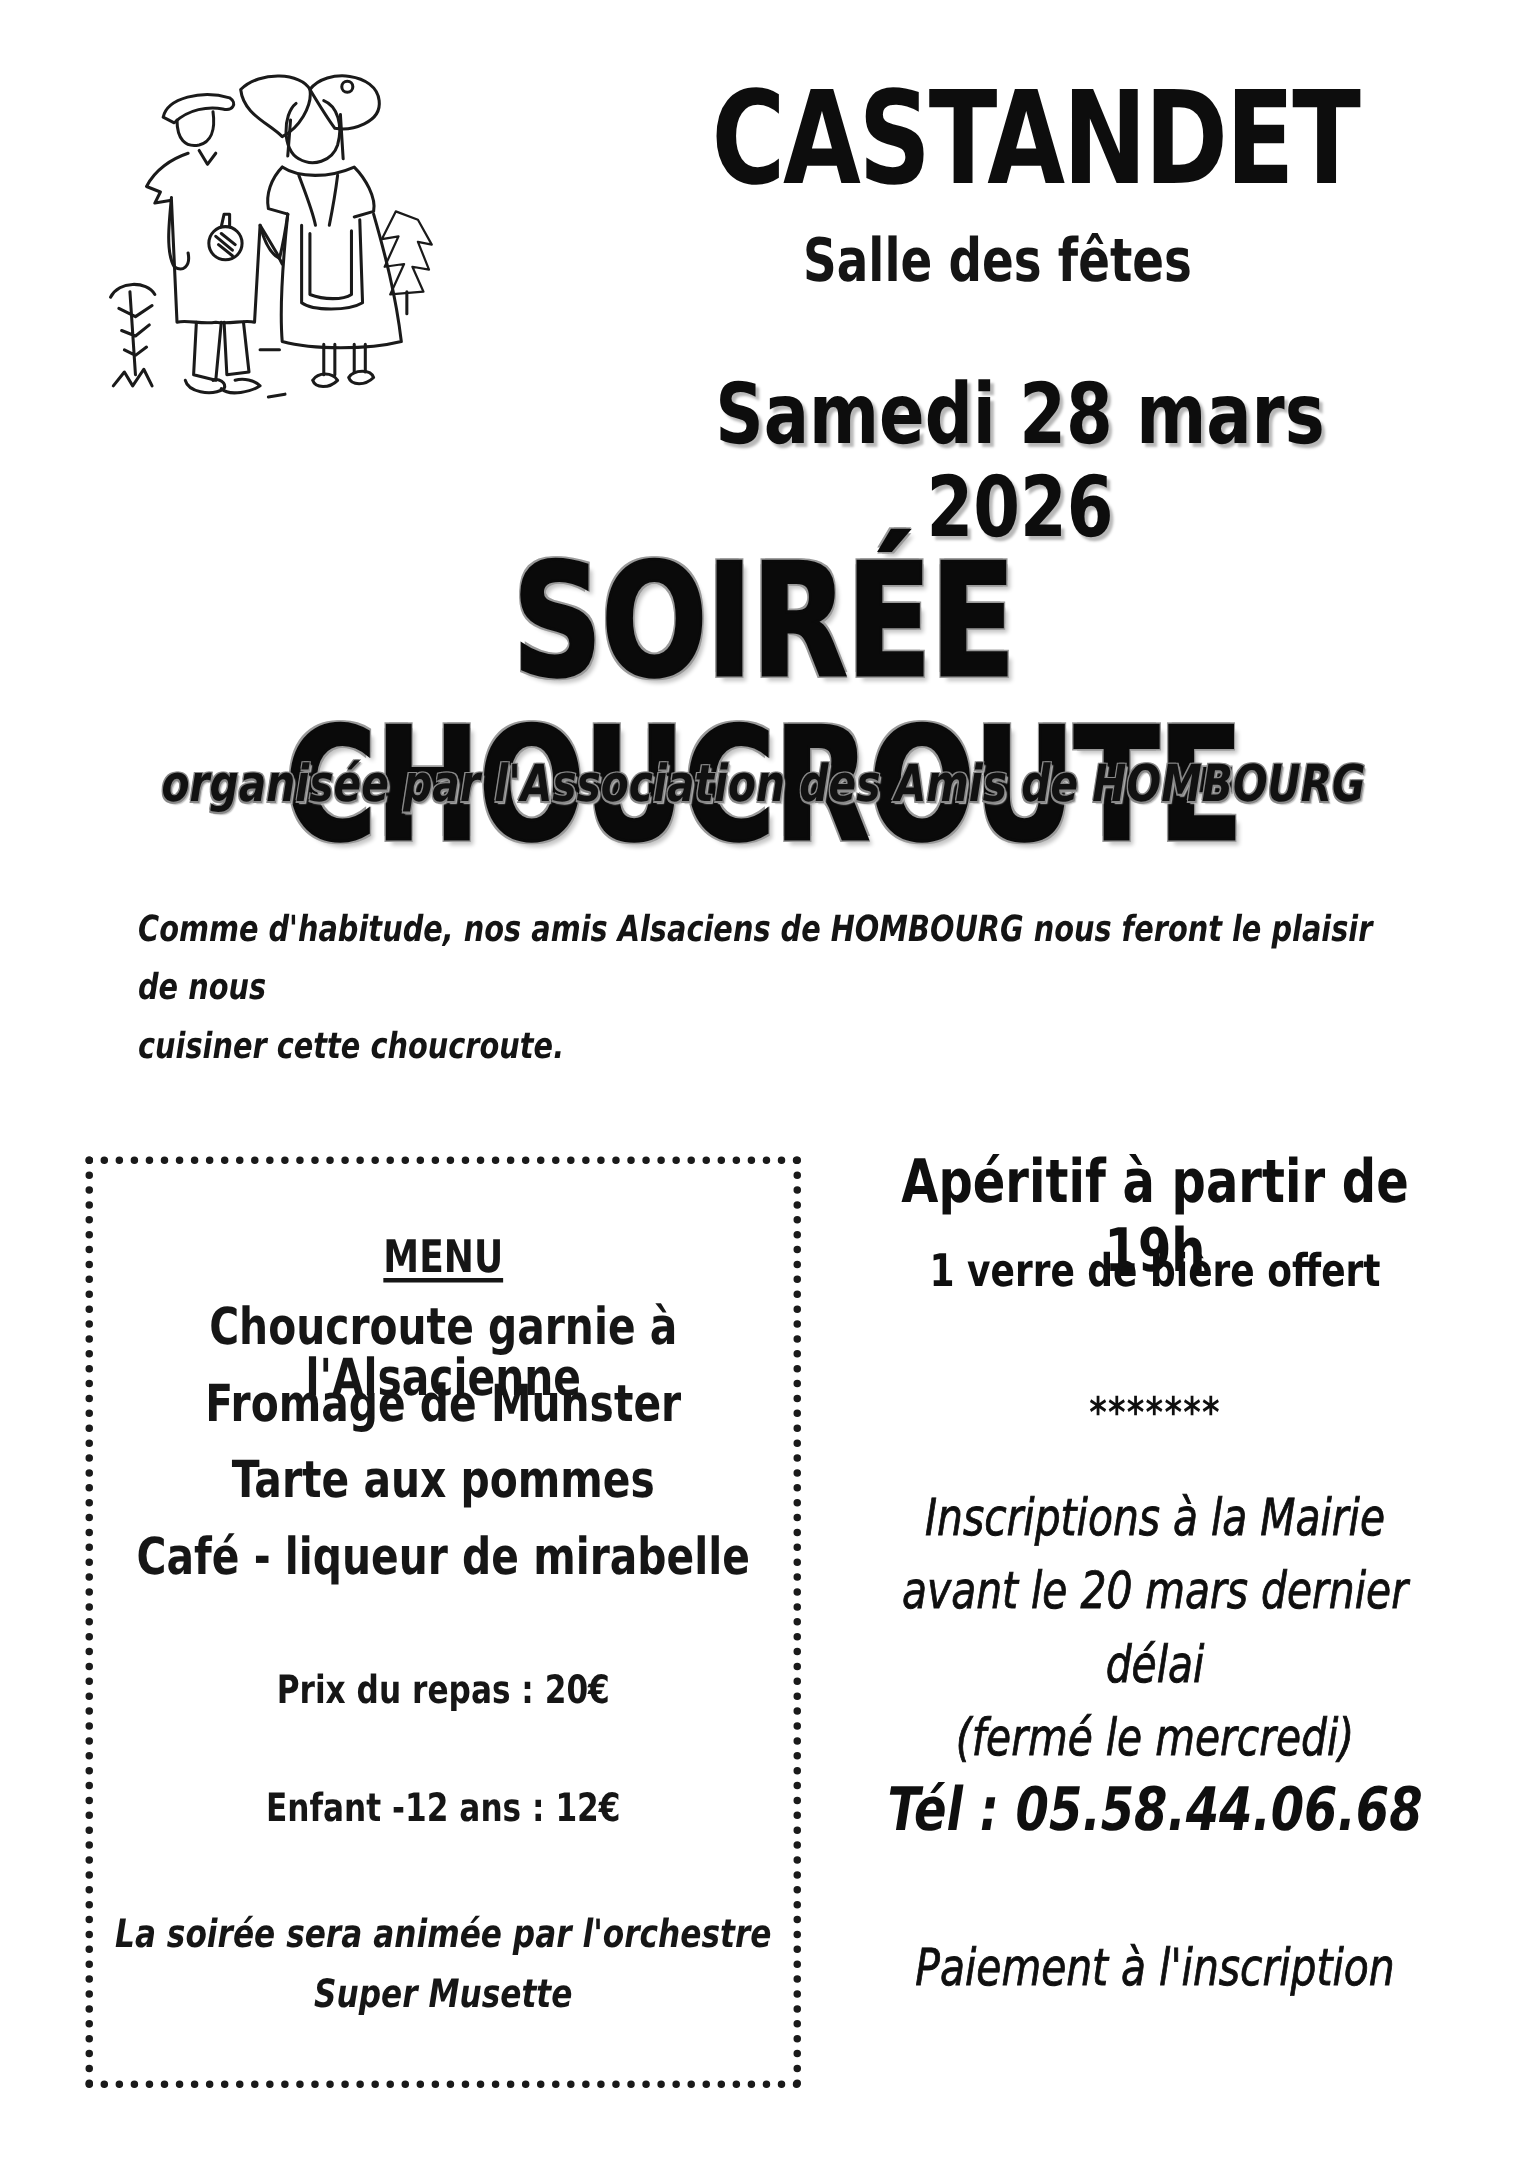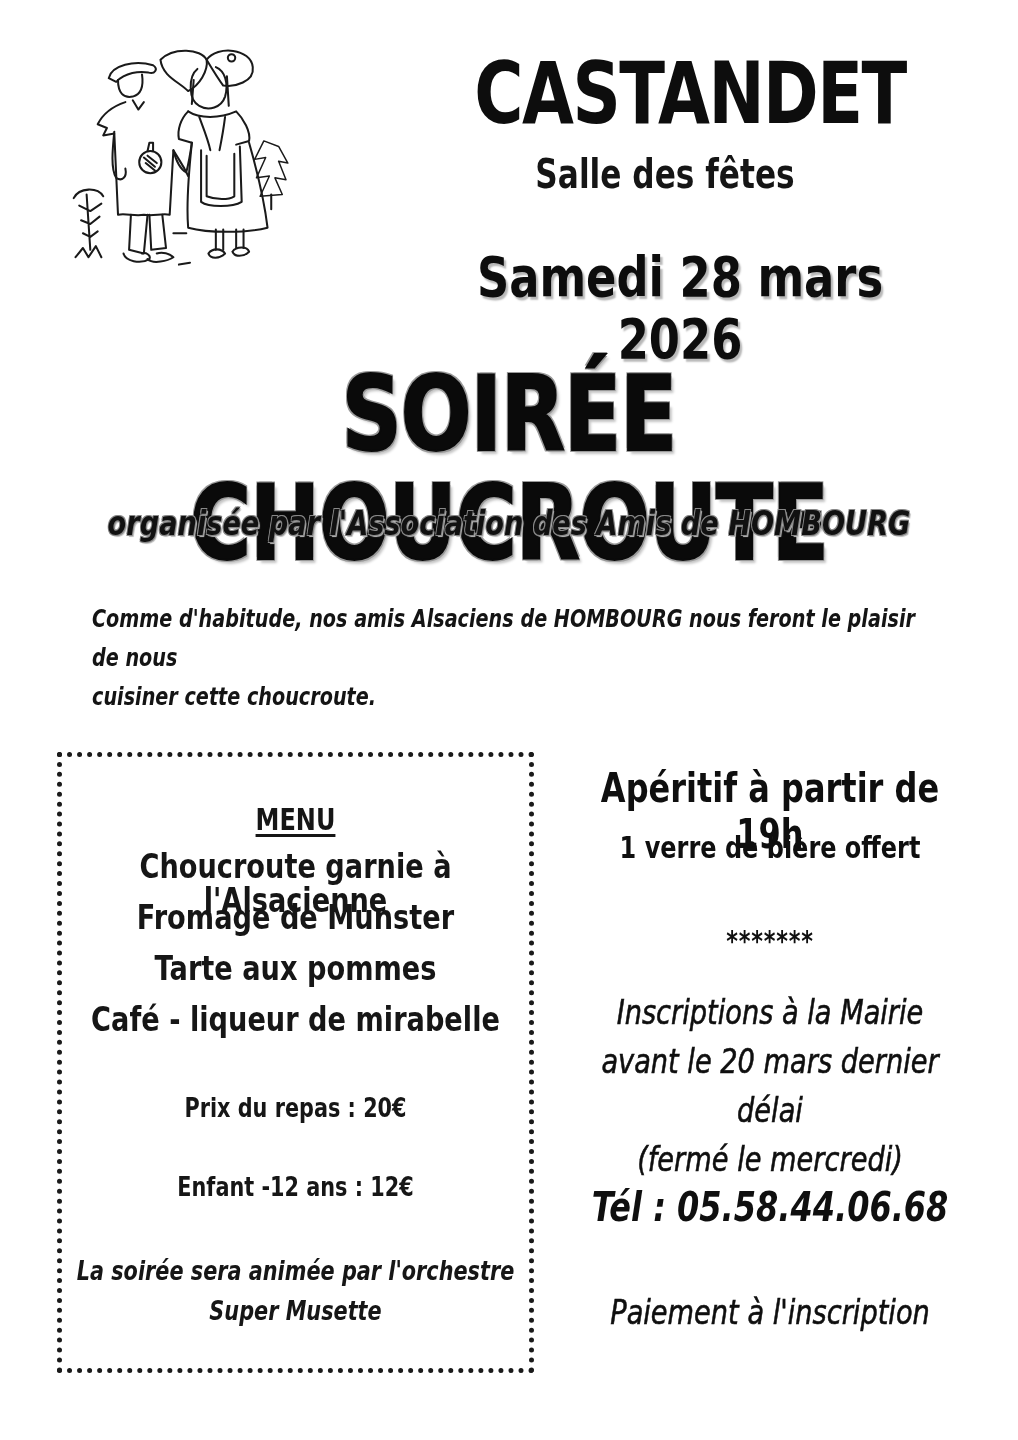--- a/index.html
+++ b/index.html
@@ -40,21 +40,21 @@
       color: #111;
       text-shadow: 1px 1px 0 #888, -1px -1px 0 #888, 1px -1px 0 #888, -1px 1px 0 #888, 2px 2px 1px #bbb;
     }
     #intro {
       position: absolute; left: 92px; top: 600px; width: 1060px;
       font-family: "DejaVu Sans", sans-serif; font-weight: bold; font-style: italic; font-size: 24px;
       line-height: 39px; transform: scaleX(0.80); transform-origin: left top; color: #141414;
     }
 
     #menu-box {
-      position: absolute; left: 57px; top: 752px; width: 477px; height: 621px;
+      position: absolute; left: 57px; top: 771px; width: 477px; height: 621px;
       border: 5px dotted #1a1a1a;
     }
     .mline {
       position: absolute; left: -60px; width: 587px; text-align: center;
       font-family: "DejaVu Sans", sans-serif; font-weight: bold; color: #161616;
       transform: scaleX(0.80); transform-origin: center top;
     }
     #menu-heading { top: 45px; font-size: 30px; text-decoration: underline; text-underline-offset: 4px; }
     .menu-item { font-size: 34px; line-height: 1; }
     #price-adult, #price-child { font-size: 26px; }

